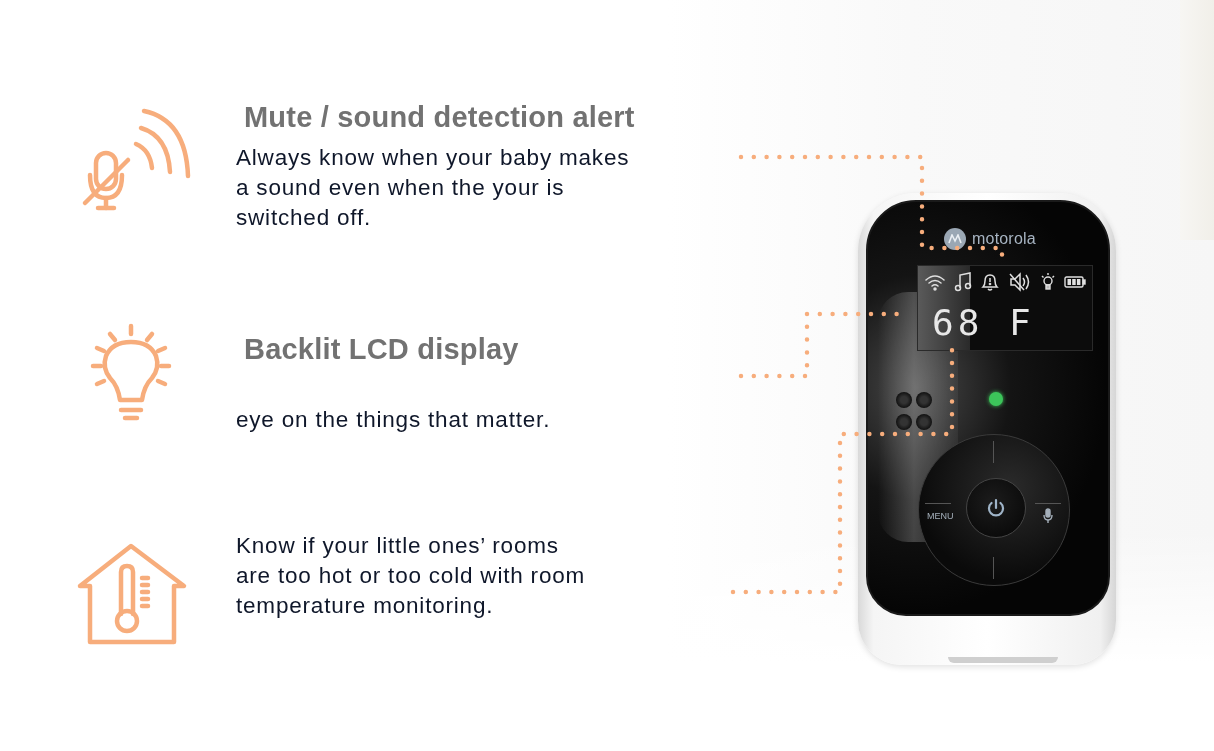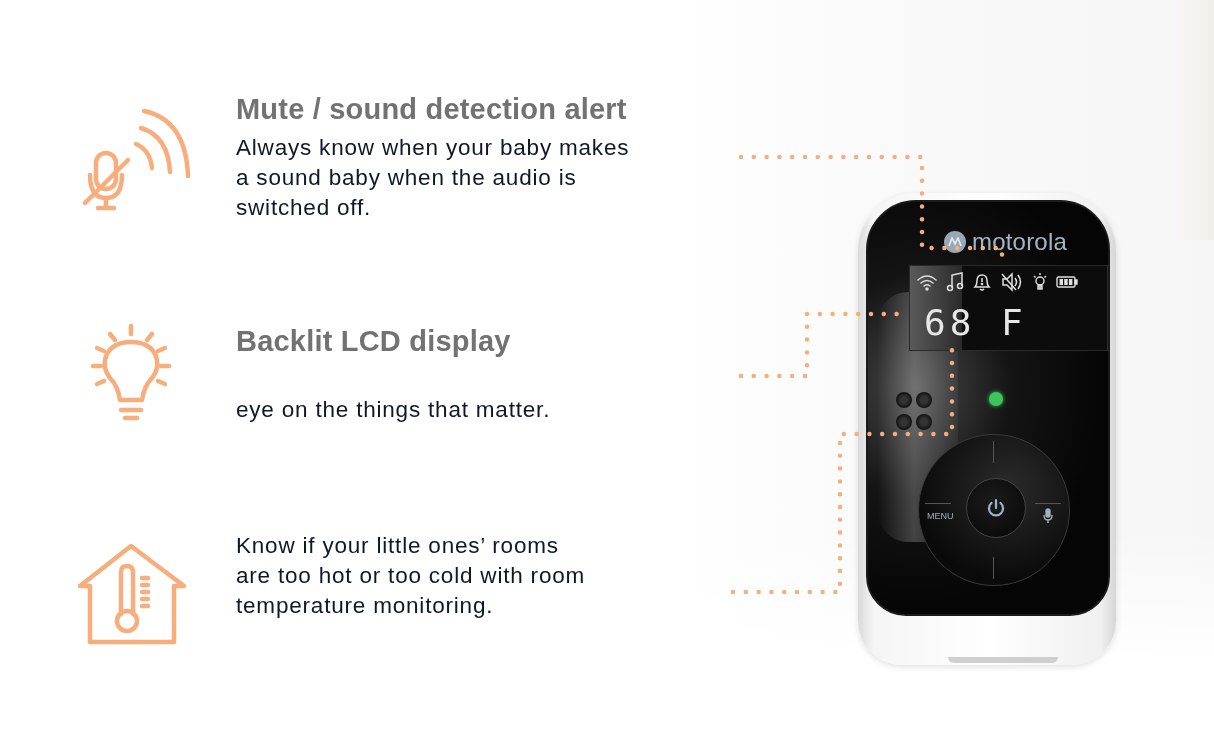--- a/index.html
+++ b/index.html
@@ -4,38 +4,38 @@
 <style>
   html,body{margin:0;padding:0;}
   body{width:1214px;height:751px;position:relative;overflow:hidden;
     background:linear-gradient(90deg,#ffffff 0%,#ffffff 55%,#f9f9f9 75%,#f6f6f6 100%);
     font-family:"Liberation Sans",sans-serif;}
   .bg-panel{position:absolute;left:1180px;top:0;width:34px;height:240px;
     background:linear-gradient(90deg,#f7f6f3,#f1efe9);}
   .floor{position:absolute;left:0;top:530px;width:1214px;height:221px;
     background:linear-gradient(180deg,rgba(255,255,255,0) 0%,#ffffff 60%);}
   .feature{position:absolute;left:236px;}
-  .feature h2{margin:0;font-size:29px;font-weight:bold;color:#727272;letter-spacing:0.2px;line-height:36px;}
+  .feature h2{margin:8px;font-size:29px;font-weight:bold;color:#727272;letter-spacing:0.2px;line-height:36px;}
   .feature p{margin:6px 0 0 0;font-size:22.5px;color:#0f172a;line-height:30px;letter-spacing:0.8px;}
   .icon{position:absolute;}
   .dots{position:absolute;left:0;top:0;}
   .device{position:absolute;left:858px;top:193px;width:258px;height:472px;}
   .shell{position:absolute;left:0;top:0;width:258px;height:472px;border-radius:58px 58px 44px 44px;
     background:linear-gradient(90deg,#d9d9d9 0%,#f5f5f5 6%,#ffffff 50%,#f0f0f0 94%,#d6d6d6 100%);
     box-shadow:0 2px 6px rgba(0,0,0,0.12);}
   .shell-base{position:absolute;left:90px;top:464px;width:110px;height:6px;background:#cfcfcf;border-radius:0 0 6px 6px;}
   .face{position:absolute;left:8px;top:7px;width:240px;height:412px;border-radius:50px 50px 40px 40px;
     background:radial-gradient(ellipse at 20% 45%,#4a4a4a 0%,#141414 35%,#050505 70%);
     border:2px solid #1a1a1a;}
   .face-gloss{position:absolute;left:10px;top:90px;width:80px;height:250px;border-radius:30px;
     background:linear-gradient(90deg,rgba(255,255,255,0.0),rgba(255,255,255,0.22) 45%,rgba(255,255,255,0.05));}
   .brand{position:absolute;left:76px;top:26px;display:flex;align-items:center;gap:6px;}
   .brand-logo{width:22px;height:22px;border-radius:50%;background:#9aa7b4;display:flex;align-items:center;justify-content:center;}
-  .brand-text{color:#a7b4c2;font-size:24px;letter-spacing:0.2px;}
-  .lcd{position:absolute;left:41px;top:63px;width:174px;height:84px;background:#0c0c0c;border:1px solid #2a2a2a;padding-left:23px;}
+  .brand-text{color:#a7b4c2;font-size:16px;letter-spacing:0.2px;}
+  .lcd{position:absolute;left:49px;top:63px;width:174px;height:84px;background:#0c0c0c;border:1px solid #2a2a2a;}
   .lcd-lit{position:absolute;left:0;top:0;width:52px;height:84px;background:linear-gradient(90deg,#5a5a5a,#2a2a2a);}
   .lcd-icons{position:absolute;left:6px;top:6px;display:flex;gap:8px;align-items:center;}
   .lcd-temp{position:absolute;left:14px;top:36px;font-family:"DejaVu Sans Mono",monospace;font-size:36px;color:#e8e8e8;letter-spacing:4px;font-weight:100;}
   .led{position:absolute;left:121px;top:190px;width:14px;height:14px;border-radius:50%;background:#3cc55a;box-shadow:0 0 4px #3cc55a;}
   .speaker{position:absolute;left:28px;top:190px;width:40px;height:40px;display:grid;grid-template-columns:16px 16px;gap:4px;}
   .speaker span{width:16px;height:16px;border-radius:50%;background:radial-gradient(circle,#333 30%,#111 70%);}
   .dpad{position:absolute;left:50px;top:232px;width:150px;height:150px;border-radius:50%;
     background:radial-gradient(circle at 60% 35%,#2b2b2b,#0a0a0a 70%);border:1.5px solid #3a3a3a;}
   .power-btn{position:absolute;left:47px;top:43px;width:58px;height:58px;border-radius:50%;
     background:radial-gradient(circle at 45% 40%,#1c1c1c,#050505);border:1.5px solid #444;display:flex;align-items:center;justify-content:center;}
@@ -82,21 +82,21 @@
   <line x1="66" y1="43" x2="72" y2="43"></line>
   <line x1="66" y1="50" x2="72" y2="50"></line>
   <line x1="66" y1="57" x2="72" y2="57"></line>
   <line x1="66" y1="64" x2="72" y2="64"></line>
 </svg>
 
 <div class="feature" style="top:91px">
   <h2>Mute / sound detection alert</h2>
   <p>
     <span>Always know when your baby makes</span><br>
-    <span>a sound baby when the audio is</span><br>
+    <span>a sound even when the your is</span><br>
     <span>switched off.</span>
   </p>
 </div>
 
 <div class="feature" style="top:323px">
   <h2>Backlit LCD display</h2>
   <p>
     <br>
     <span>eye on the things that matter.</span>
   </p>

